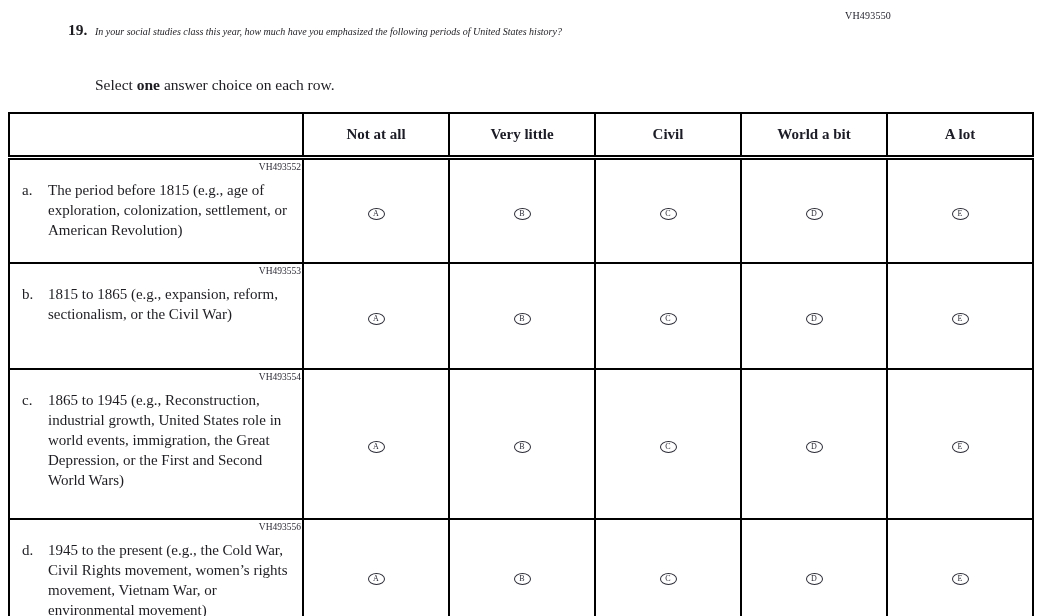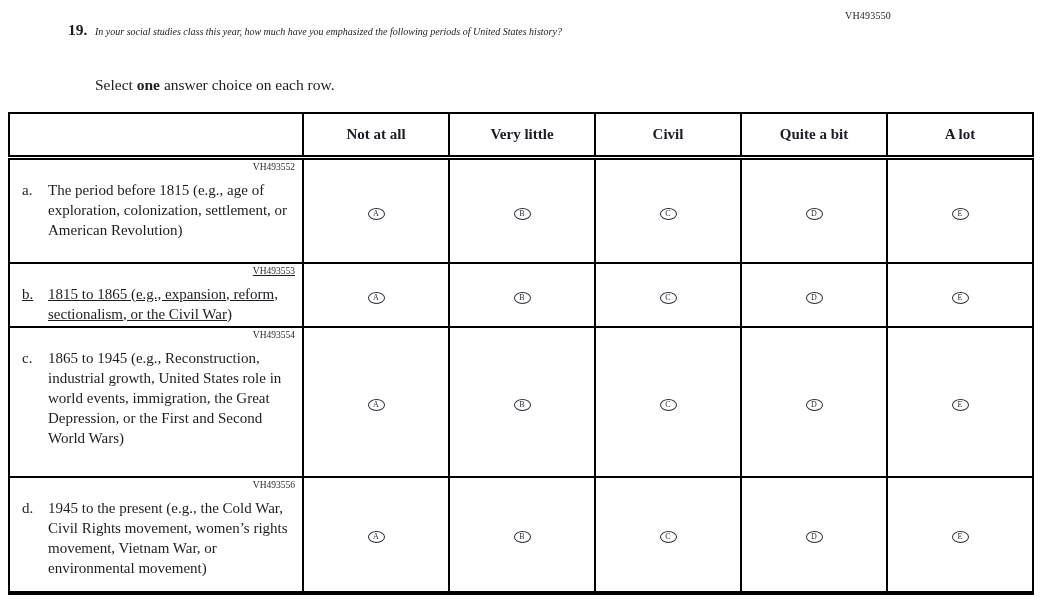--- a/index.html
+++ b/index.html
@@ -38,25 +38,25 @@
 
   tr.header-row { height: 32px; }
   tr.header-row th {
     border-bottom: 5px double #000;
     font-size: 15px; font-weight: bold;
     text-align: center; vertical-align: middle;
     color: #1c1c26;
   }
 
   tr.row-a { height: 105px; }
-  tr.row-b { height: 64px; text-decoration: underline; }
+  tr.row-b { height: 106px; }
   tr.row-c { height: 150px; margin-top: 36px; }
   tr.row-d { height: 116px; }
 
-  td.stem-cell { vertical-align: top; padding: 0 6px 0 12px; }
+  td.stem-cell { vertical-align: top; padding: 0 0 0 12px; }
   .row-code {
     text-align: right; font-size: 9.5px; color: #2a2a35;
     padding: 2px 1px 0 0; height: 14px; line-height: 11px;
   }
   .stem { display: flex; margin-top: 6px; font-size: 15px; line-height: 20px; }
   .marker { width: 26px; flex: none; }
   .stem-text { flex: 1; padding-right: 2px; }
 
   td.opt-cell { text-align: center; vertical-align: middle; }
   .bubble {
@@ -87,21 +87,21 @@
       <col class="opt-col">
       <col class="opt-col">
       <col class="opt-col">
   </colgroup>
   <thead>
     <tr class="header-row">
       <th></th>
       <th>Not at all</th>
       <th>Very little</th>
       <th>Civil</th>
-      <th>Quite a bit</th>
+      <th>World a bit</th>
       <th>A lot</th>
     </tr>
   </thead>
   <tbody>
     <tr class="row-a">
       <td class="stem-cell">
         <div class="row-code">VH493552</div>
         <div class="stem">
           <span class="marker">a.</span>
           <span class="stem-text">The period before 1815 (e.g., age of exploration, colonization, settlement, or American Revolution)</span>

